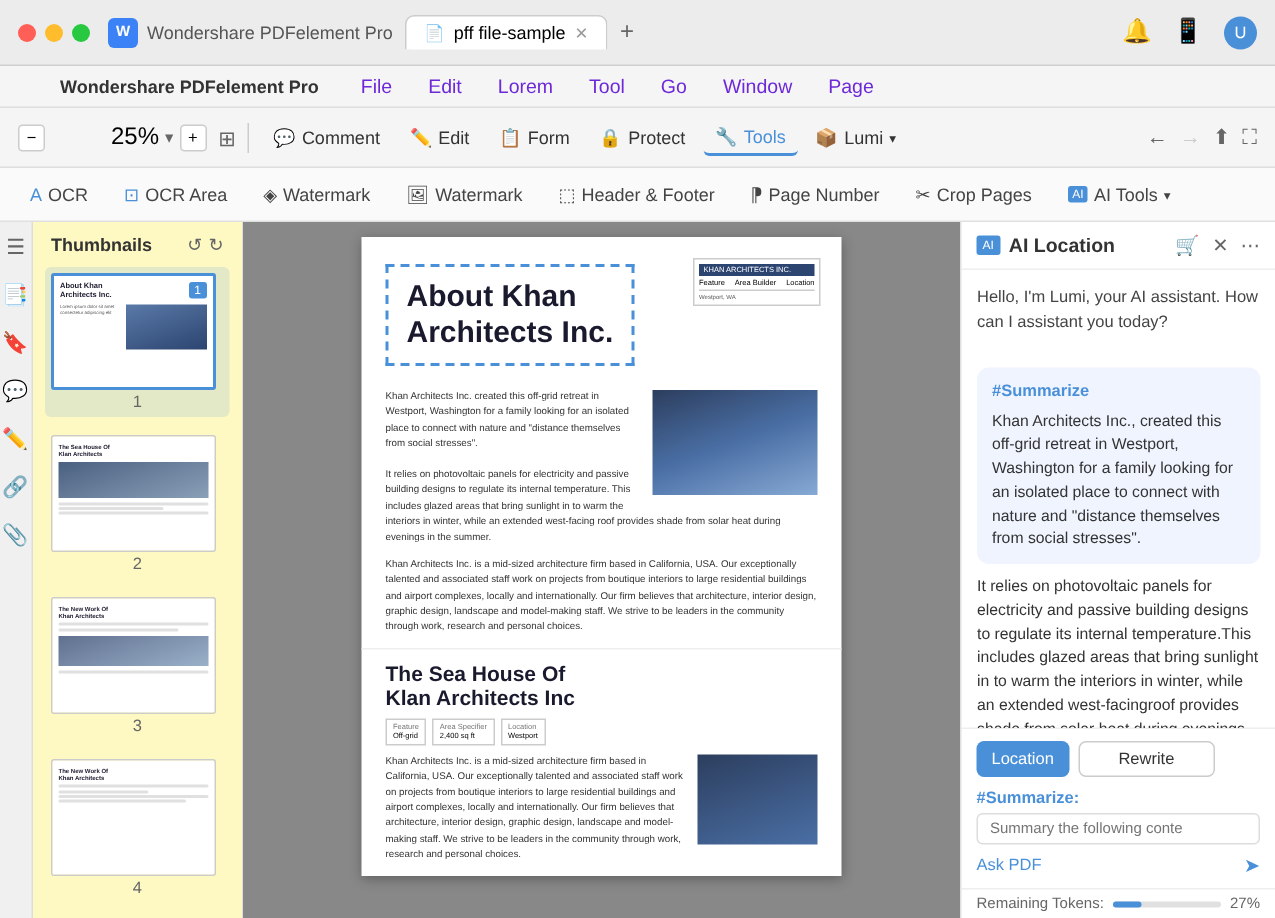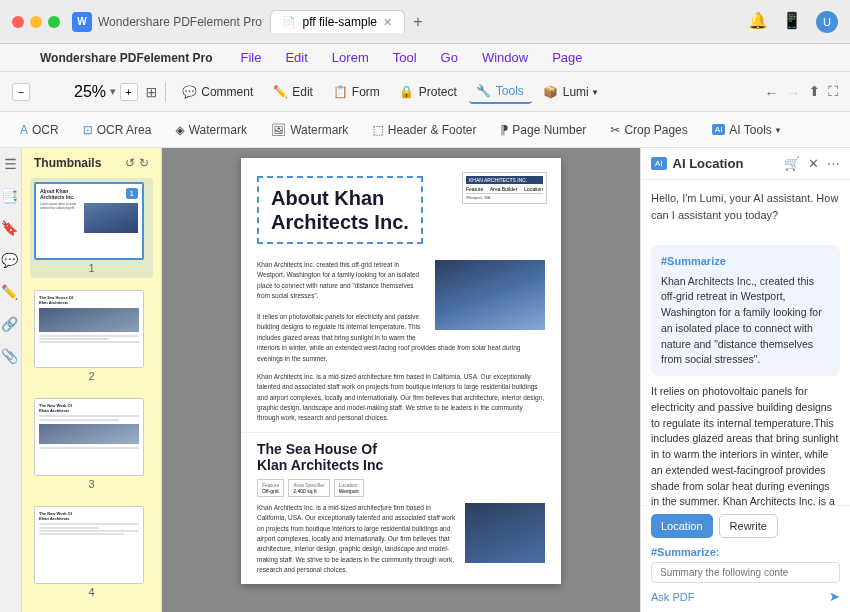--- a/index.html
+++ b/index.html
@@ -64,21 +64,21 @@
     .ai-header-icons { display: flex; gap: 8px; }
     .ai-icon { color: #666; font-size: 13px; cursor: pointer; }
     .ai-body { flex: 1; overflow-y: auto; padding: 10px; font-size: 11px; line-height: 1.5; color: #333; }
     .ai-greeting { color: #444; margin-bottom: 22px; }
     .ai-bubble { background: #f0f4ff; border-radius: 8px; padding: 8px 10px; margin-bottom: 8px; }
     .ai-tag { color: #4a90d9; font-weight: 600; margin-bottom: 4px; }
     .ai-text { color: #333; font-size: 10.5px; line-height: 1.5; }
     .ai-footer { border-top: 1px solid #eee; padding: 8px 10px; }
     .ai-action-buttons { display: flex; gap: 6px; margin-bottom: 8px; }
     .ai-btn-summarize { background: #4a90d9; color: white; border: none; border-radius: 5px; padding: 5px 10px; font-size: 11px; cursor: pointer; }
-    .ai-btn-rewrite { background: transparent; border: 1px solid #ccc; border-radius: 5px; padding: 5px 10px; font-size: 11px; cursor: pointer; color: #333; }
+    .ai-btn-rewrite { background: transparent; border: 1px solid #ccc; border-radius: 5px; padding: 5px 26px; font-size: 11px; cursor: pointer; color: #333; }
     .ai-summarize-section { margin-bottom: 6px; }
     .ai-summarize-label { color: #4a90d9; font-weight: 600; font-size: 11px; margin-bottom: 4px; }
     .ai-input { width: 100%; border: 1px solid #ddd; border-radius: 4px; padding: 4px 8px; font-size: 10px; color: #999; }
     .ai-ask-row { display: flex; align-items: center; gap: 6px; margin-top: 6px; }
     .ai-ask-btn { color: #4a90d9; font-size: 11px; cursor: pointer; }
     .ai-ask-arrow { color: #4a90d9; font-size: 13px; cursor: pointer; margin-left: auto; }
     .ai-tokens { display: flex; align-items: center; gap: 6px; font-size: 10px; color: #666; padding: 4px 10px; border-top: 1px solid #eee; }
     .ai-token-bar { flex: 1; height: 4px; background: #e0e0e0; border-radius: 2px; }
     .ai-token-fill { height: 100%; background: #4a90d9; border-radius: 2px; width: 27%; }
 
@@ -374,15 +374,22 @@
         <div class="ai-summarize-label">#Summarize:</div>
         <input class="ai-input" type="text" placeholder="Summary the following conte" style="">
       </div>
 
       <div class="ai-ask-row">
         <span class="ai-ask-btn">Ask PDF</span>
         <span class="ai-ask-arrow">➤</span>
       </div>
     </div>
 
+    <div class="ai-tokens">
+      <span>Remaining Tokens:</span>
+      <div class="ai-token-bar">
+        <div class="ai-token-fill"></div>
+      </div>
+      <span>27%</span>
+    </div>
   </div>
 
 </div>
 
 </body></html>

